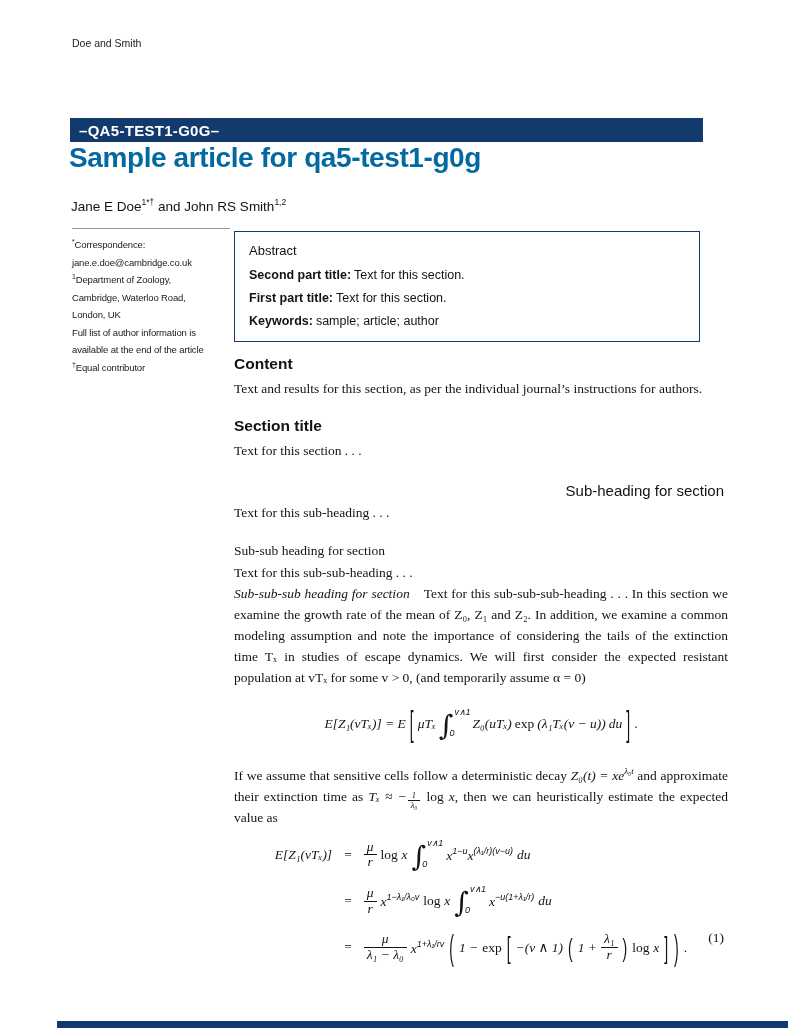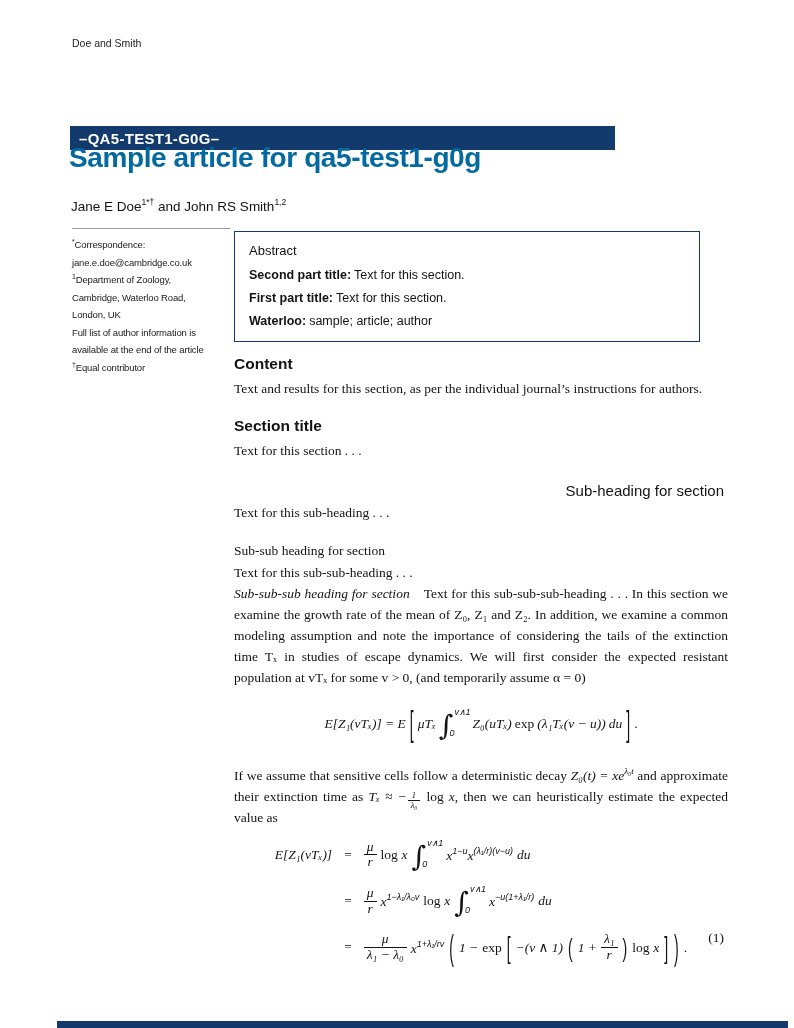--- a/index.html
+++ b/index.html
@@ -4,21 +4,21 @@
 <style>
   html,body { margin:0; padding:0; background:#e8e8e8; }
   .page {
     position:relative; width:794px; height:1028px; margin:0 auto;
     background:#ffffff; overflow:hidden; color:#131313;
     font-family:"Liberation Sans", sans-serif;
   }
   
   .running-head { position:absolute; left:72px; top:37px; font-size:10.5px; color:#1c1c1c; }
   .banner {
-    position:absolute; left:70px; top:126px; width:545px; height:24px;
+    position:absolute; left:70px; top:118px; width:633px; height:24px;
     background:#133a6d; color:#ffffff; display:flex; align-items:center;
     padding-left:9px; box-sizing:border-box; font-weight:bold; font-size:15px; letter-spacing:.3px;
   }
   .title { position:absolute; left:69px; top:142px; margin:0; font-size:28px; font-weight:700; letter-spacing:-.4px; color:#0369a1; }
   .authors { position:absolute; left:71px; top:197px; font-size:13.5px; }
   .authors sup { font-size:8.5px; }
   
   .sidebar {
     position:absolute; left:72px; top:228px; width:158px;
     border-top:1px solid #999; padding-top:6px;
@@ -101,21 +101,21 @@
     <div class="sb-line"><sup></sup><span>London, UK</span></div>
     <div class="sb-line"><sup></sup><span>Full list of author information is</span></div>
     <div class="sb-line"><sup></sup><span>available at the end of the article</span></div>
     <div class="sb-line"><sup>†</sup><span>Equal contributor</span></div>
   </aside>
 
   <section class="abstract-box">
     <div class="ab-heading">Abstract</div>
     <div class="ab-row"><span class="ab-label">Second part title:</span><span>Text for this section.</span></div>
     <div class="ab-row"><span class="ab-label">First part title:</span><span>Text for this section.</span></div>
-    <div class="ab-row"><span class="ab-label">Waterloo:</span><span>sample; article; author</span></div>
+    <div class="ab-row"><span class="ab-label">Keywords:</span><span>sample; article; author</span></div>
   </section>
 
   <main class="main">
 
     <h2>Content</h2>
     <p class="body-text">Text and results for this section, as per the individual journal’s instructions for authors.</p>
 
     <h2 class="mt-section">Section title</h2>
     <p class="body-text">Text for this section . . .</p>
 

